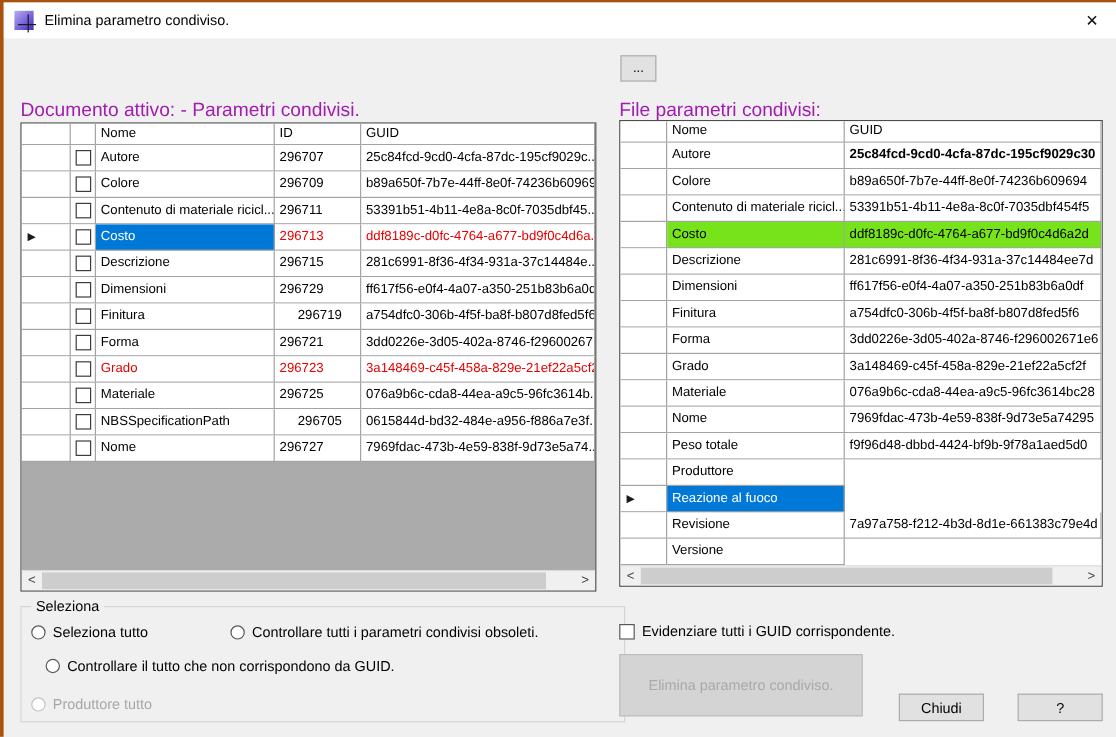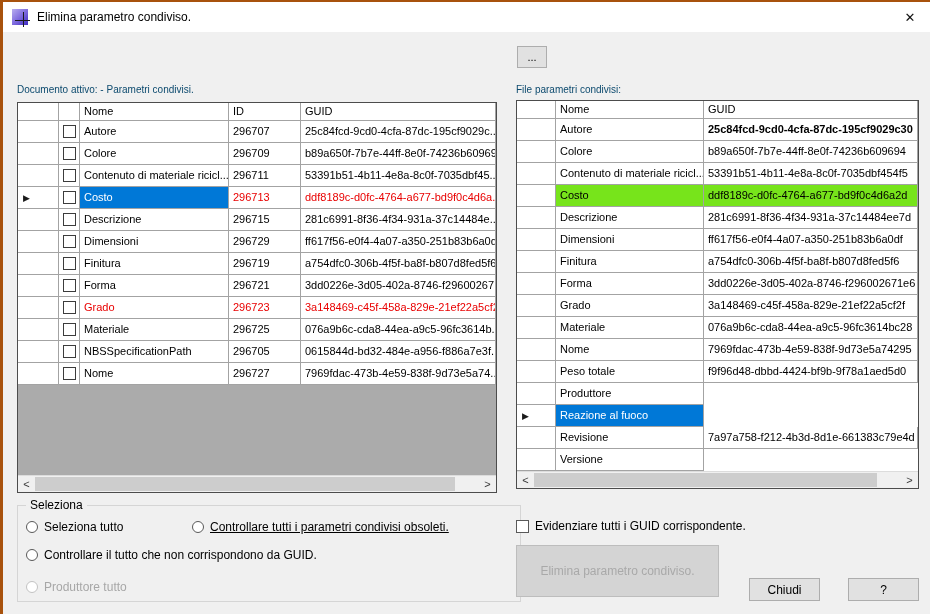--- a/index.html
+++ b/index.html
@@ -13,21 +13,21 @@
   .titlebar { position:absolute; left:0; top:0; right:0; height:30px; background:#ffffff;
               display:flex; align-items:center; }
   .app-icon { width:16px; height:16px; margin-left:9px; position:relative;
               background:linear-gradient(135deg,#b9aef0 0%,#7a66dc 55%,#3d2ac0 100%); }
   .app-icon::before { content:""; position:absolute; left:3px; bottom:4px; right:-2px; height:1px; background:#1a1a1a; }
   .app-icon::after  { content:""; position:absolute; bottom:-2px; top:3px; right:4px; width:1px; background:#1a1a1a; }
   .title { margin-left:9px; font-size:12px; color:#000; }
   .close { margin-left:auto; width:34px; text-align:center; font-size:13px; color:#111; padding-right:6px; }
 
   
-  .lbl { position:absolute; font-size:10px; color:#0c4a6e; white-space:nowrap; }
+  .lbl { position:absolute; font-size:16px; color:#a21caf; white-space:nowrap; }
   .lbl-left { left:14px; top:82px; }
   .lbl-right { left:513px; top:82px; }
 
   
   .grid { position:absolute; background:#fff; border:1px solid #4c4c4c;
           display:flex; flex-direction:column; overflow:hidden; }
   .grid-left  { left:14px;  top:100px; width:480px; height:391px; }
   .grid-right { left:513px; top:98px;  width:403px; height:389px; }
   .ghead { display:flex; flex:0 0 18px; background:#fff; }
   .hcell { font-size:11px; padding:2px 0 0 4px; white-space:nowrap; overflow:hidden;
@@ -60,22 +60,22 @@
   
   .groupbox { position:absolute; left:14px; top:503px; width:504px; height:97px;
               border:1px solid #d5d5d5; }
   .gb-label { position:absolute; top:-8px; left:8px; background:#f0f0f0; padding:0 4px;
               font-size:12px; color:#000; }
   .radio { position:absolute; display:flex; align-items:center; gap:6px; font-size:12px; color:#000; white-space:nowrap; }
   .rdot { flex:0 0 12px; width:12px; height:12px; border-radius:50%; border:1px solid #595959; background:#fff; }
   .radio.disabled { color:#a7a7a7; }
   .radio.disabled .rdot { border-color:#c3c3c3; }
   .r1 { left:8px;   top:14px;justify-content:flex-end; }
-  .r2 { left:174px; top:14px;text-decoration:underline; }
-  .r3 { left:8px;   top:42px; }
+  .r2 { left:174px; top:14px; }
+  .r3 { left:20px;   top:42px; }
   .r4 { left:8px;   top:74px; }
 
   .hlcheck { position:absolute; left:513px; top:517px; display:flex; align-items:center; gap:6px;
              font-size:12px; color:#000; white-space:nowrap; }
   .cbox { flex:0 0 13px; width:13px; height:13px; border:1px solid #595959; background:#fff; }
 </style>
 </head>
 <body>
 
 <div class="win">
@@ -148,21 +148,21 @@
         <div class="cell" style="flex: 0 0 149px;">Dimensioni</div>
         <div class="cell" style="flex: 0 0 72px;">296729</div>
         <div class="cell" style="flex: 1 1 auto;">ff617f56-e0f4-4a07-a350-251b83b6a0df</div>
       </div>
       <div class="grow">
         <div class="cell rowhdr" style="flex: 0 0 41px;"></div>
         <div class="cell cbcell" style="flex: 0 0 21px;">
           <span class="cb"></span>
         </div>
         <div class="cell" style="flex: 0 0 149px;">Finitura</div>
-        <div class="cell" style="flex: 0 0 72px;">296719</div>
+        <div class="cell" style="flex: 0 0 72px; text-align: center;">296719</div>
         <div class="cell" style="flex: 1 1 auto;">a754dfc0-306b-4f5f-ba8f-b807d8fed5f6</div>
       </div>
       <div class="grow">
         <div class="cell rowhdr" style="flex: 0 0 41px;"></div>
         <div class="cell cbcell" style="flex: 0 0 21px;">
           <span class="cb"></span>
         </div>
         <div class="cell" style="flex: 0 0 149px;">Forma</div>
         <div class="cell" style="flex: 0 0 72px;">296721</div>
         <div class="cell" style="flex: 1 1 auto;">3dd0226e-3d05-402a-8746-f29600267...</div>
@@ -184,21 +184,21 @@
         <div class="cell" style="flex: 0 0 149px;">Materiale</div>
         <div class="cell" style="flex: 0 0 72px;">296725</div>
         <div class="cell" style="flex: 1 1 auto;">076a9b6c-cda8-44ea-a9c5-96fc3614b...</div>
       </div>
       <div class="grow">
         <div class="cell rowhdr" style="flex: 0 0 41px;"></div>
         <div class="cell cbcell" style="flex: 0 0 21px;">
           <span class="cb"></span>
         </div>
         <div class="cell" style="flex: 0 0 149px;">NBSSpecificationPath</div>
-        <div class="cell" style="flex: 0 0 72px;">296705</div>
+        <div class="cell" style="flex: 0 0 72px; text-align: center;">296705</div>
         <div class="cell" style="flex: 1 1 auto;">0615844d-bd32-484e-a956-f886a7e3f...</div>
       </div>
       <div class="grow">
         <div class="cell rowhdr" style="flex: 0 0 41px;"></div>
         <div class="cell cbcell" style="flex: 0 0 21px;">
           <span class="cb"></span>
         </div>
         <div class="cell" style="flex: 0 0 149px;">Nome</div>
         <div class="cell" style="flex: 0 0 72px;">296727</div>
         <div class="cell" style="flex: 1 1 auto;">7969fdac-473b-4e59-838f-9d73e5a74...</div>

